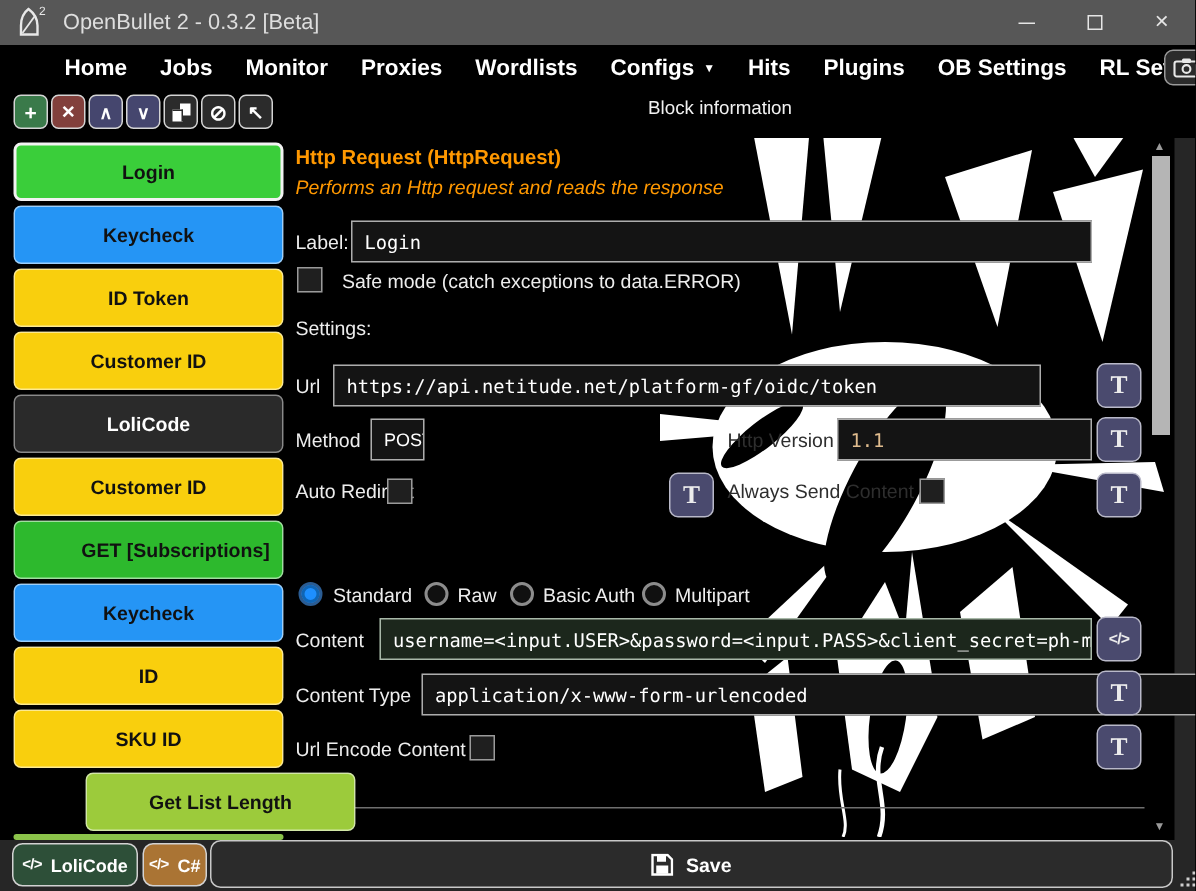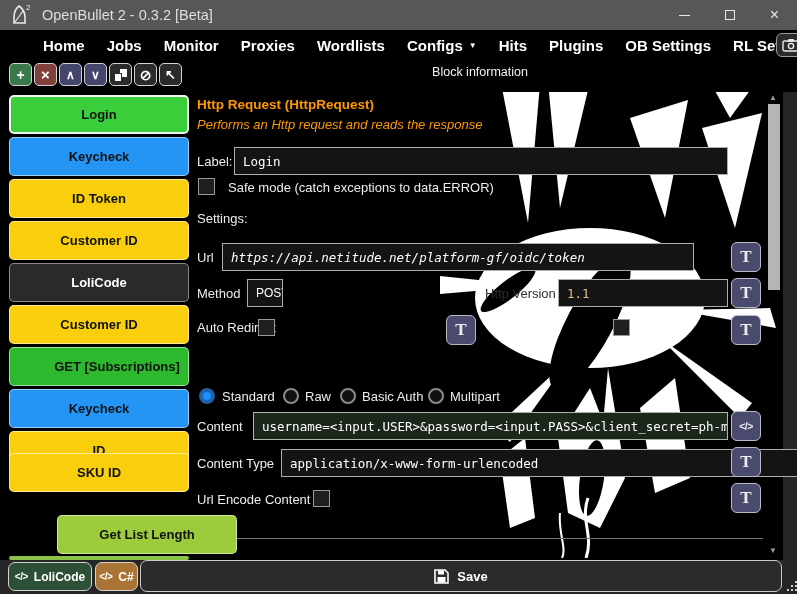--- a/index.html
+++ b/index.html
@@ -167,57 +167,58 @@
 
   <div class="stack-block c-green sel-block" style="top:95px;">Login</div>
   <div class="stack-block c-blue" style="top:137px;">Keycheck</div>
   <div class="stack-block c-yellow" style="top:179px;">ID Token</div>
   <div class="stack-block c-yellow" style="top:221px;">Customer ID</div>
   <div class="stack-block c-dark" style="top:263px;">LoliCode</div>
   <div class="stack-block c-yellow" style="top:305px;">Customer ID</div>
   <div class="stack-block c-green2" style="top:347px;padding-left:36px;">GET [Subscriptions]</div>
   <div class="stack-block c-blue" style="top:389px;">Keycheck</div>
   <div class="stack-block c-yellow" style="top:431px;">ID</div>
-  <div class="stack-block c-yellow" style="top:453px;">SKU ID</div>
+  <div class="stack-block c-yellow" style="top:473px;">SKU ID</div>
   <div class="stack-block c-ygreen" style="top:515px;">Get List Length</div>
   <div id="stack-partial"></div>
 
   <div class="ed-label orange" style="left:197px; top:90px; font-weight:bold; font-size:13.5px;">Http Request (HttpRequest)</div>
   <div class="ed-label orange" style="left:197px; top:110px; font-style:italic;">Performs an Http request and reads the response</div>
 
   <div class="ed-label" style="left:197px; top:147px;">Label:</div>
   <div class="tbx" style="left:234px; top:147px; width:494px;">Login</div>
 
   <div class="cb" style="left:198px; top:178px;"></div>
   <div class="ed-label" style="left:228px; top:173px; font-size:13px;">Safe mode (catch exceptions to data.ERROR)</div>
 
   <div class="ed-label" style="left:197px; top:204px;text-align:center;">Settings:</div>
 
   <div class="ed-label" style="left:197px; top:243px;">Url</div>
-  <div class="tbx" style="left:222px; top:243px; width:472px;font-style:italic;">https://api.netitude.net/platform-gf/oidc/token</div>
+  <div class="tbx" style="left:222px; top:243px; width:472px;">https://api.netitude.net/platform-gf/oidc/token</div>
   <div class="tbtn" style="left:731px; top:242px;">
       <span>T</span>
     </div>
 
   <div class="ed-label" style="left:197px; top:279px;">Method</div>
   <div class="tbx" style="left:247px; top:279px; width:36px; font-family:'Liberation Sans',sans-serif; font-size:12px; justify-content:space-between;">
     <span>POST</span>
     <span style="font-size:7px;">▼</span>
   </div>
   <div class="ed-label ed-label-dark" style="left:485px; top:279px;">Http Version</div>
   <div class="tbx" style="left:558px; top:279px; width:170px; color:#e0bc8e;">1.1</div>
   <div class="tbtn" style="left:731px; top:278px;">
       <span>T</span>
     </div>
 
   <div class="ed-label" style="left:197px; top:313px;">Auto Redirect</div>
   <div class="cb" style="left:258px; top:319px;"></div>
   <div class="tbtn" style="left:446px; top:315px;">
       <span>T</span>
     </div>
+  <div class="ed-label ed-label-dark" style="left:485px; top:313px;">Always Send Content</div>
   <div class="cb" style="left:613px; top:319px;"></div>
   <div class="tbtn" style="left:731px; top:315px;">
       <span>T</span>
     </div>
 
   <div class="radio sel" style="left:199px; top:388px;"></div>
   <div class="ed-label" style="left:222px; top:382px;">Standard</div>
   <div class="radio" style="left:283px; top:388px;"></div>
   <div class="ed-label" style="left:305px; top:382px;">Raw</div>
   <div class="radio" style="left:340px; top:388px;"></div>

